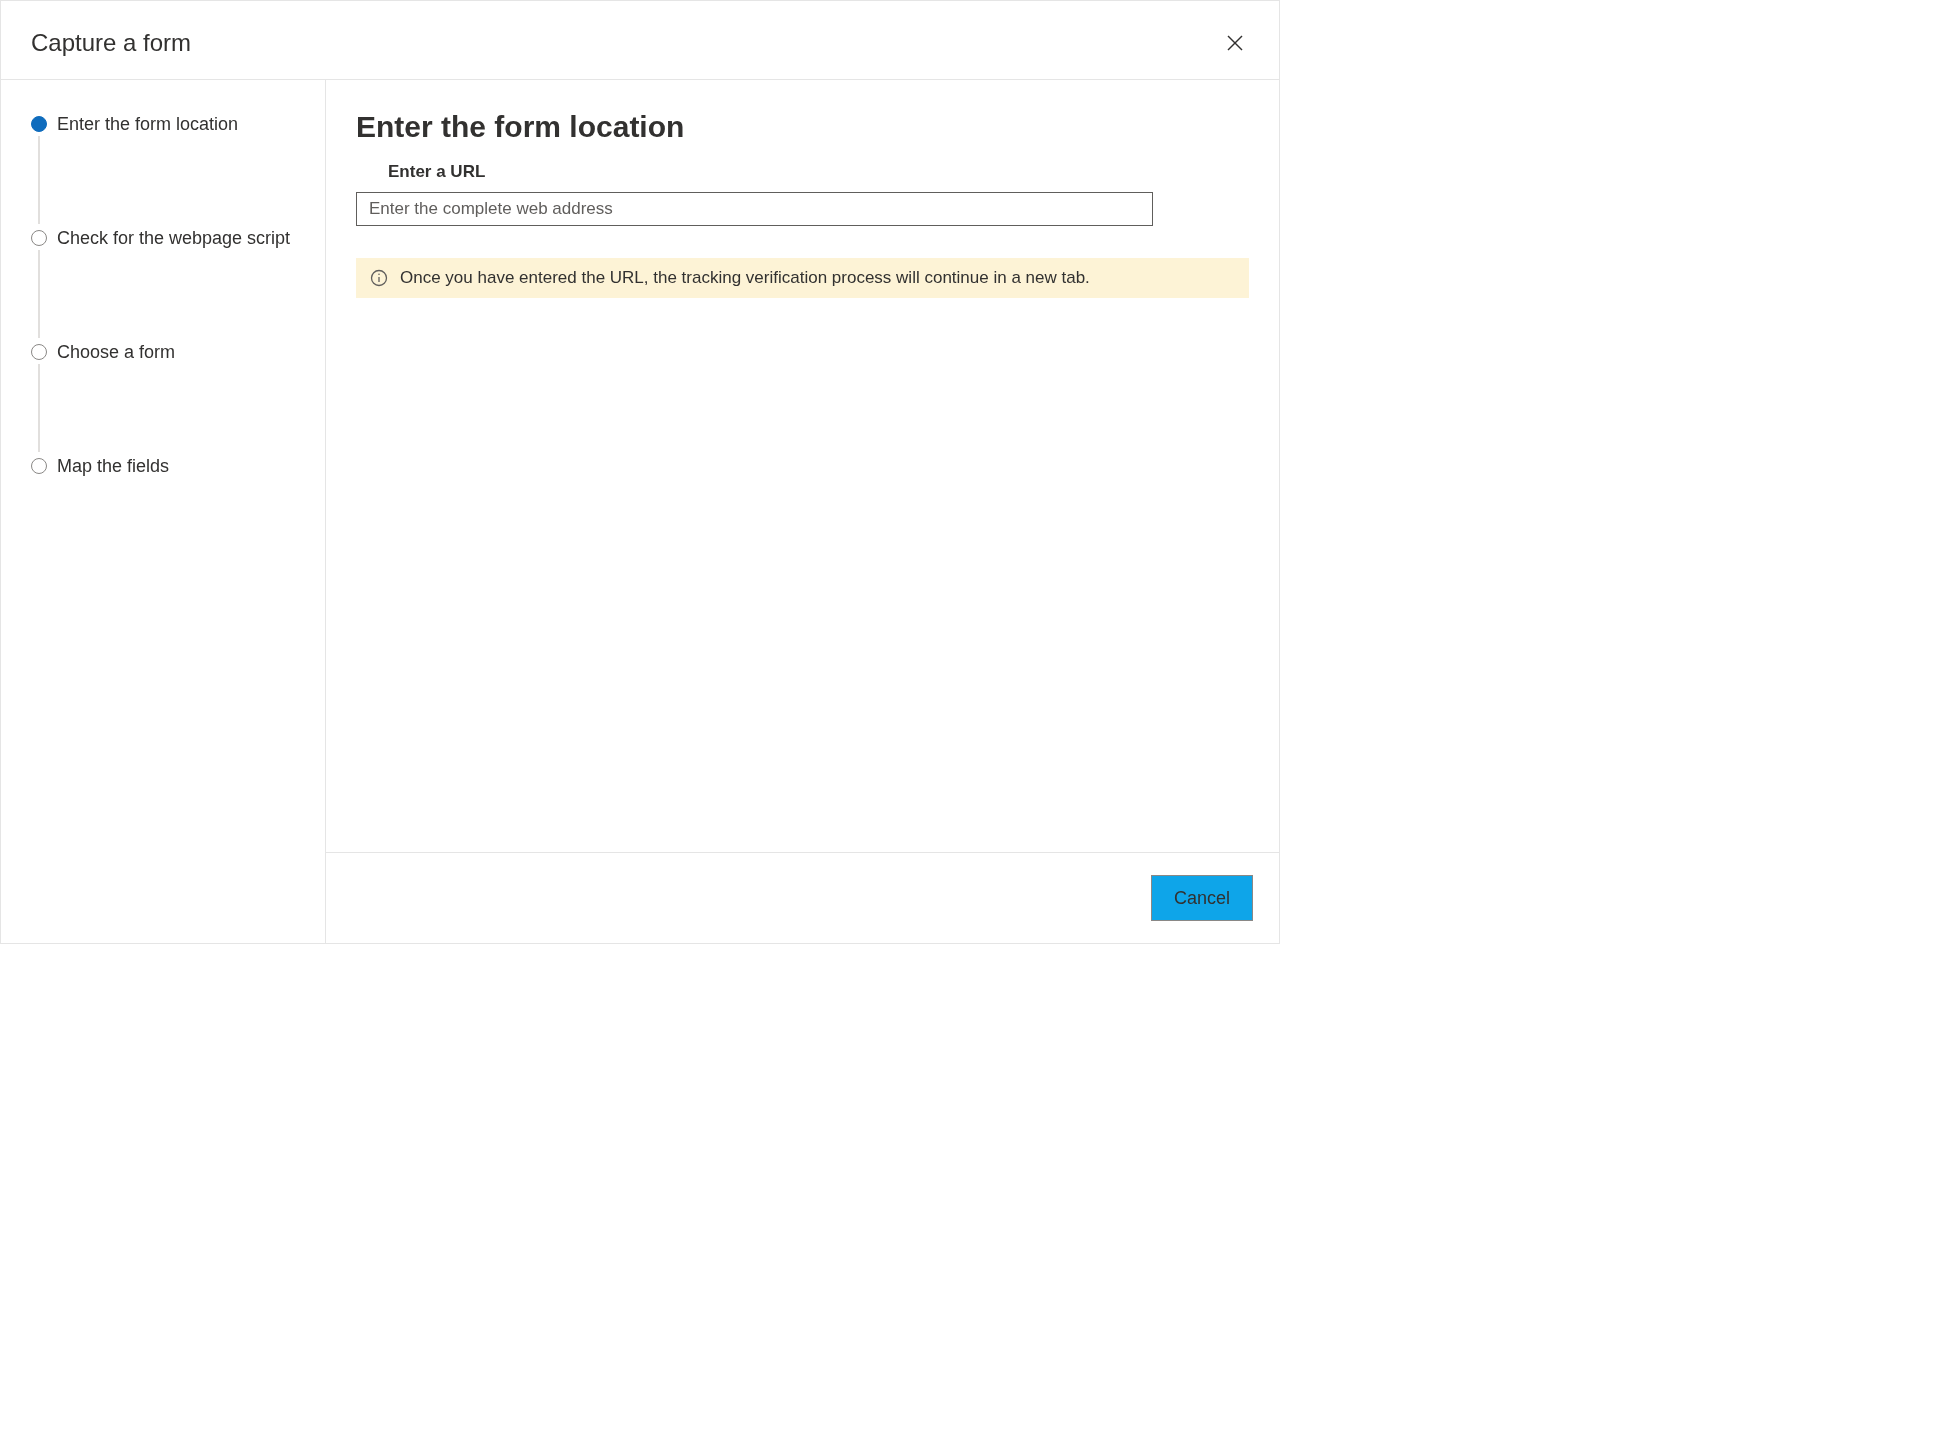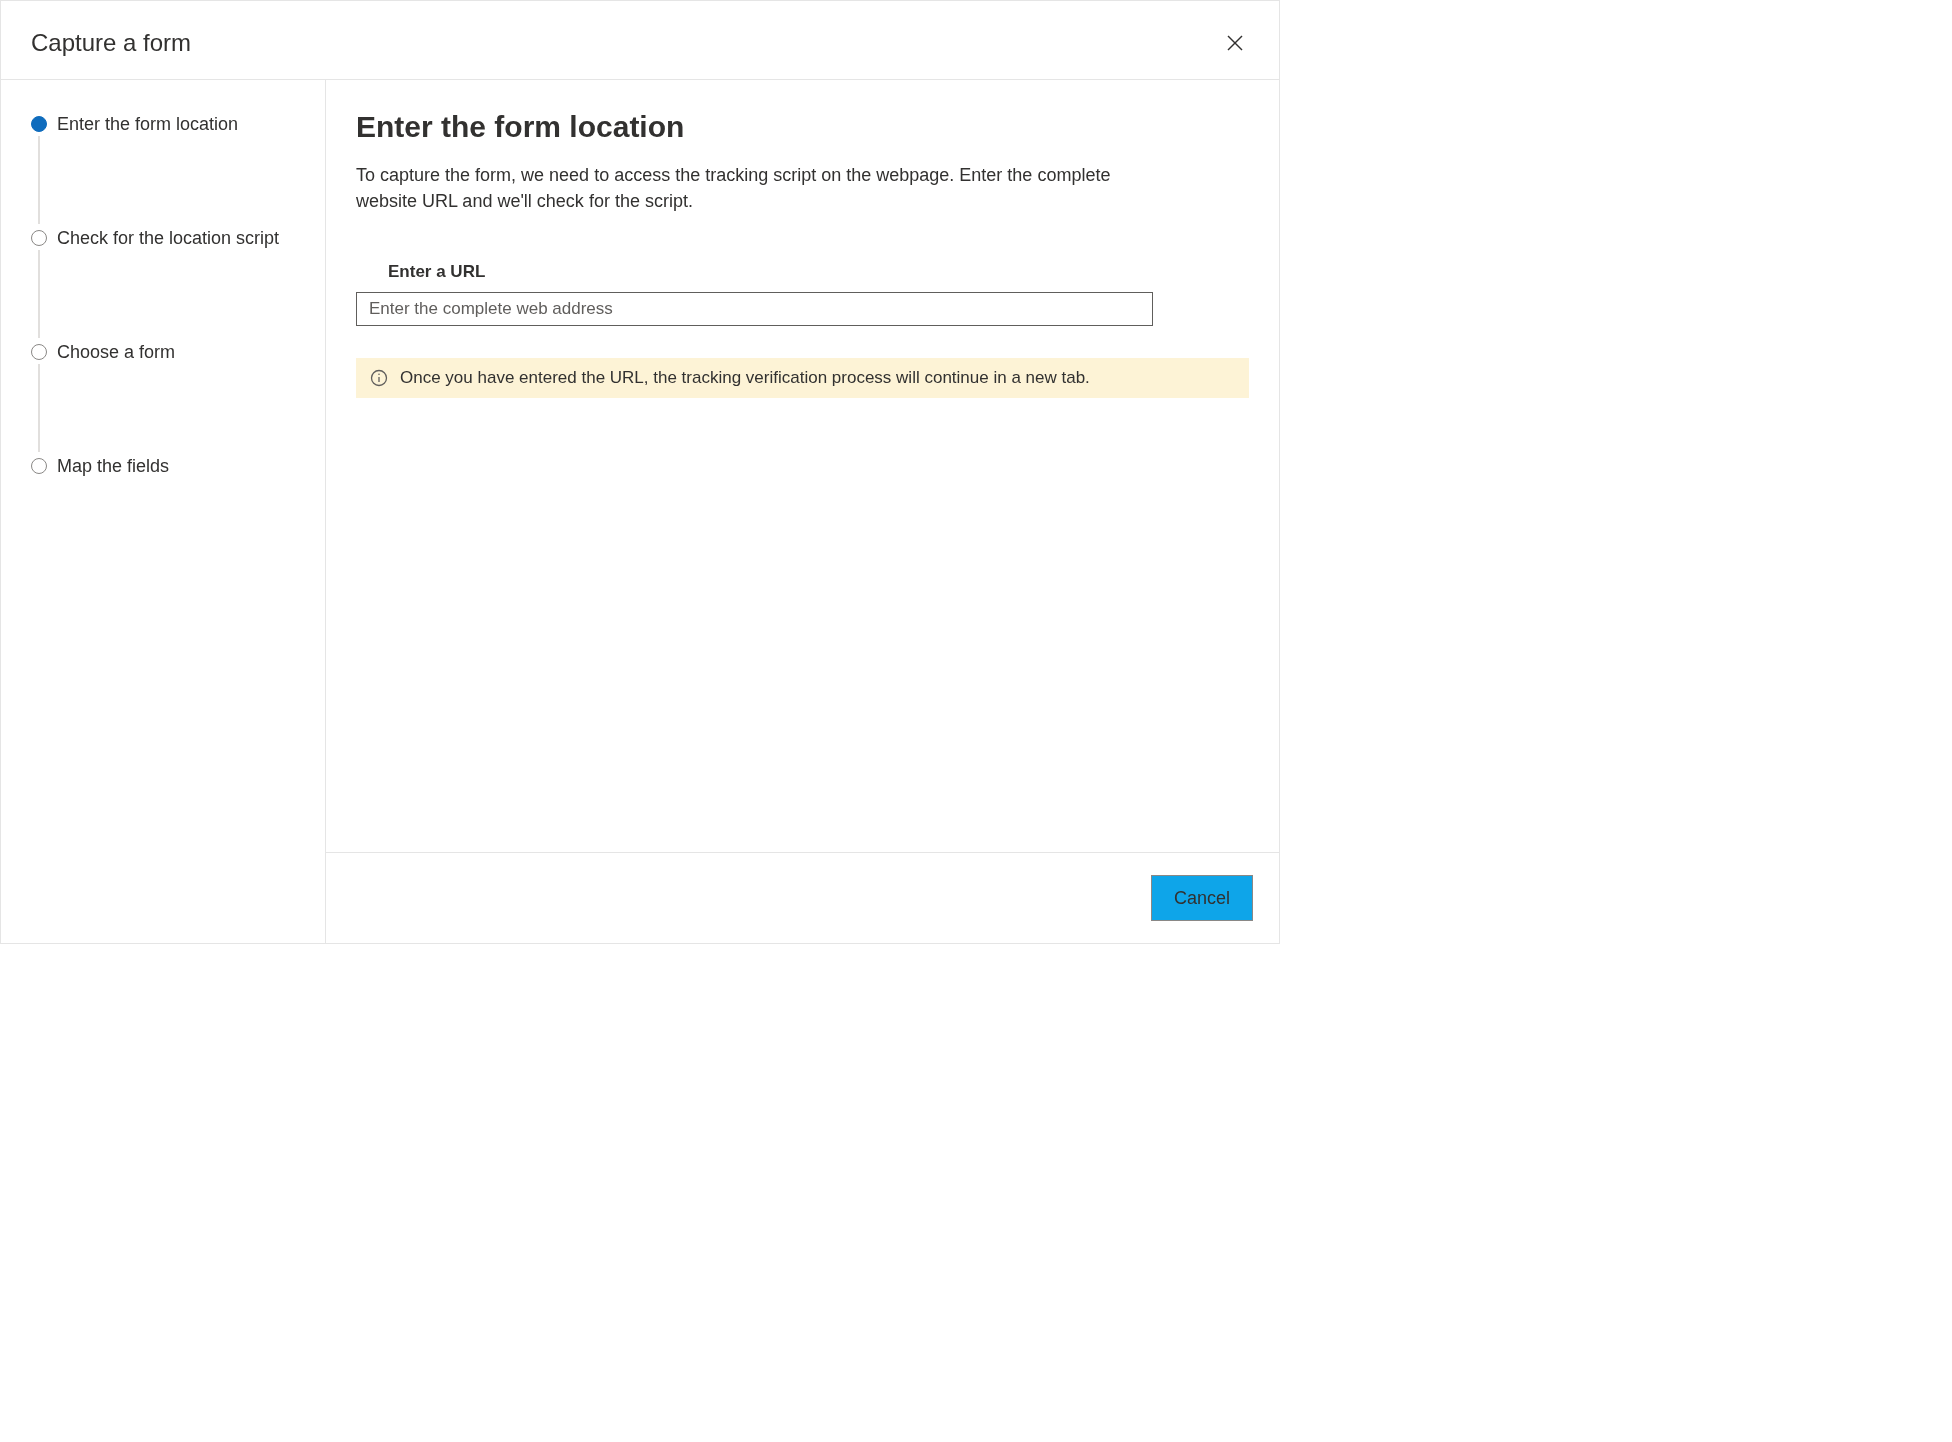--- a/index.html
+++ b/index.html
@@ -190,39 +190,38 @@
 
     <nav class="sidebar">
       <ul class="steps">
         <li class="step active">
           <span class="step-marker"></span>
           <span class="step-label">Enter the form location</span>
           <span class="step-connector"></span>
         </li>
         <li class="step inactive">
           <span class="step-marker"></span>
-          <span class="step-label">Check for the location script</span>
+          <span class="step-label">Check for the webpage script</span>
           <span class="step-connector"></span>
         </li>
         <li class="step inactive">
           <span class="step-marker"></span>
           <span class="step-label">Choose a form</span>
           <span class="step-connector"></span>
         </li>
         <li class="step inactive">
           <span class="step-marker"></span>
           <span class="step-label">Map the fields</span>
         </li>
       </ul>
     </nav>
 
     <div class="right-footer-wrap">
       <main class="main">
         <h2 class="main-heading">Enter the form location</h2>
-        <p class="main-desc">To capture the form, we need to access the tracking script on the webpage. Enter the complete website URL and we'll check for the script.</p>
 
         <label class="field-label" for="urlInput">Enter a URL</label>
         <input id="urlInput" class="url-input" type="text" placeholder="Enter the complete web address" style="">
 
         <div class="notice">
           <span class="notice-icon">
             <svg viewBox="0 0 18 18" fill="none" stroke="#605e5c" stroke-width="1.3">
               <circle cx="9" cy="9" r="7.5"></circle>
               <line x1="9" y1="8" x2="9" y2="13"></line>
               <circle cx="9" cy="5.2" r="0.8" fill="#605e5c" stroke="none"></circle>

